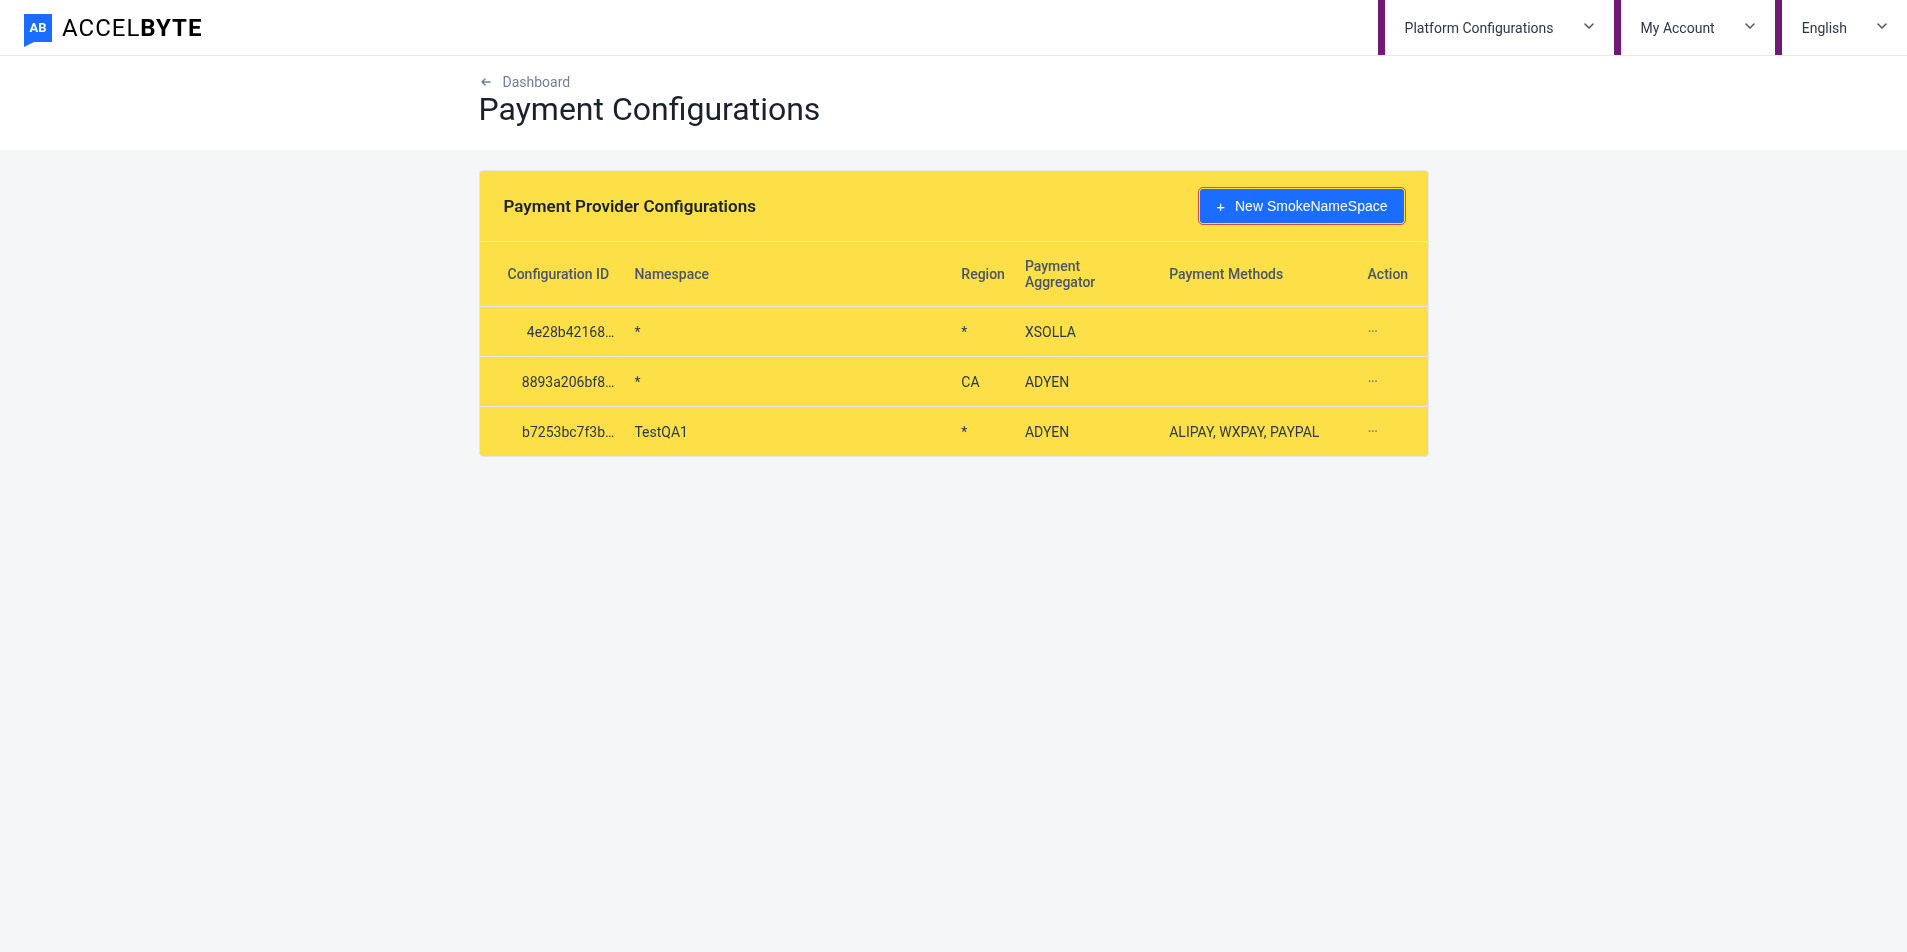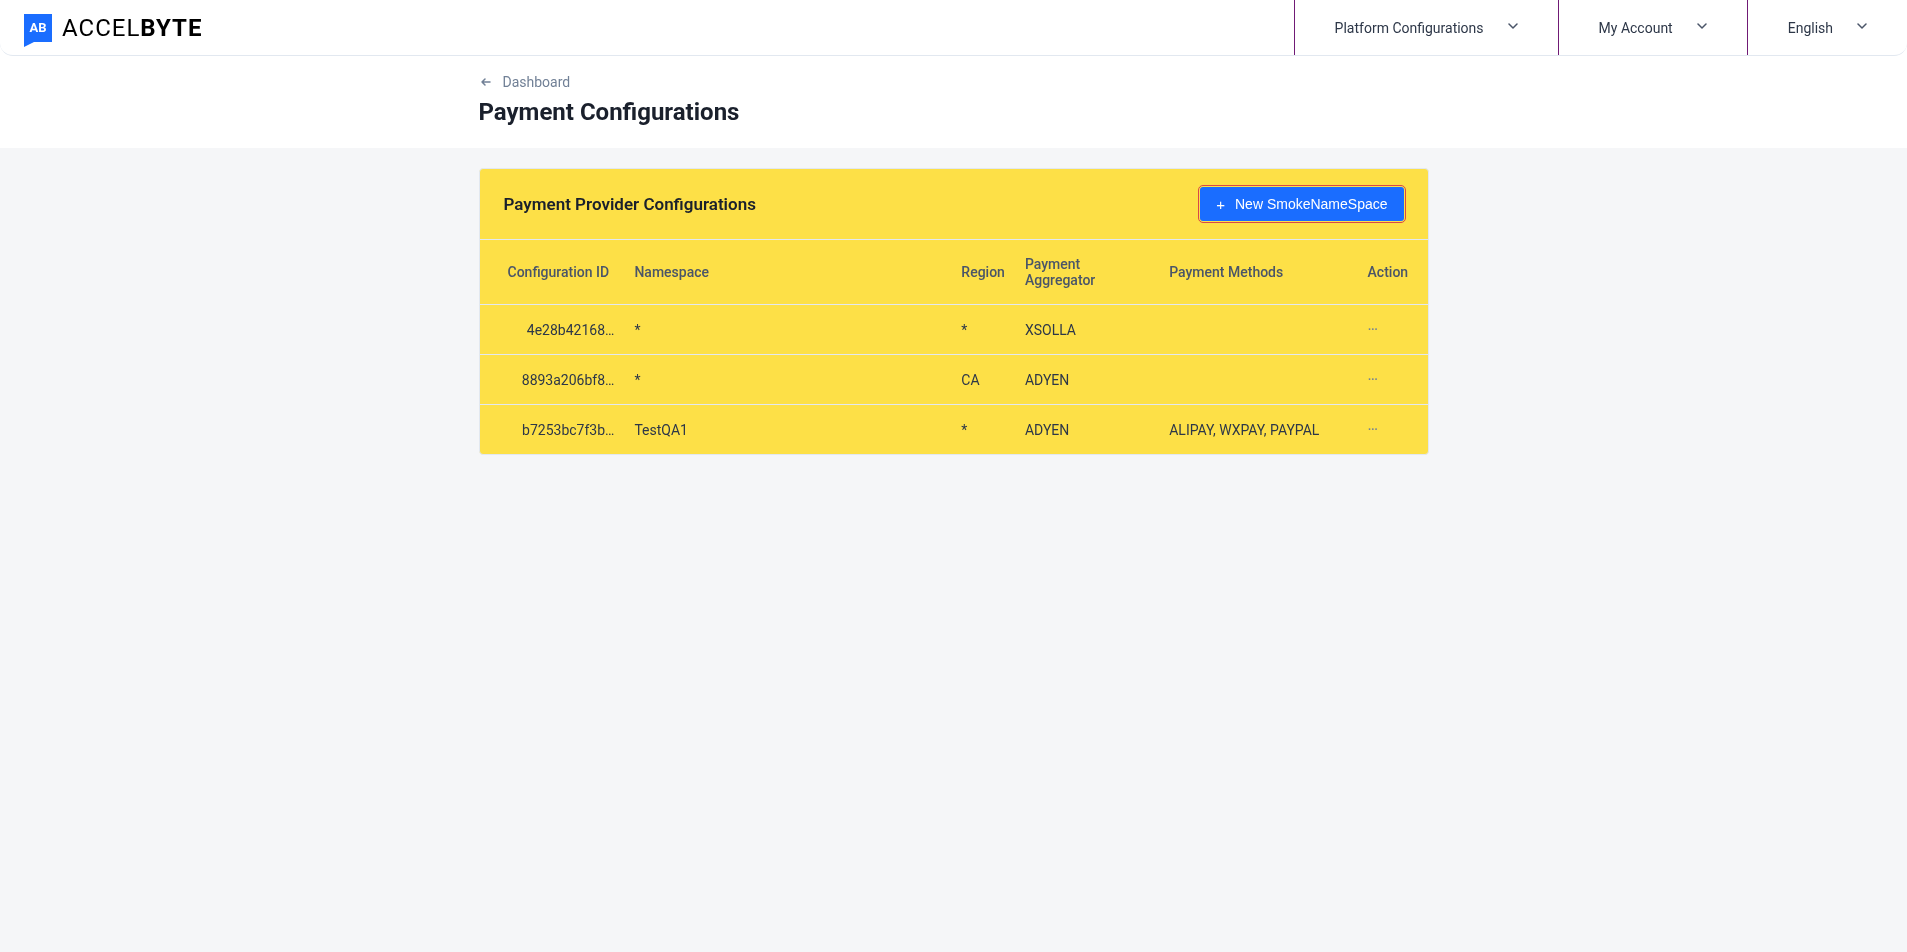--- a/index.html
+++ b/index.html
@@ -12,21 +12,20 @@
       background: #fff;
       color: #1a202c;
     }
     .header {
       display: flex;
       justify-content: space-between;
       align-items: center;
       height: 56px;
       border-bottom: 1px solid #e2e8f0;
       background: #fff;
-      border-radius: 13px;
     }
     .logo-area {
       display: flex;
       align-items: center;
       padding-left: 24px;
       gap: 10px;
     }
     .logo-icon {
       width: 28px;
       height: 28px;
@@ -56,23 +55,23 @@
     .logo-text .bold {
       font-weight: 700;
     }
     .header-right {
       display: flex;
       height: 100%;
     }
     .header-item {
       display: flex;
       align-items: center;
-      gap: 24px;
-      padding: 0 40px;
-      border-left: 1px solid #701a75;
+      gap: 30px;
+      padding: 0 20px;
+      border-left: 7px solid #701a75;
       font-size: 14px;
       color: #2d3748;
       cursor: pointer;
       height: 100%;
     }
     .chevron-down {
       width: 10px;
       height: 10px;
       display: inline-block;
     }
@@ -91,32 +90,31 @@
       max-width: 990px;
       margin: 0 auto;
       padding: 0 20px;
     }
     .breadcrumb {
       display: flex;
       align-items: center;
       gap: 10px;
       font-size: 14px;
       color: #718096;
-      margin-bottom: 8px;
     }
     .breadcrumb-arrow {
       width: 14px;
       height: 14px;
     }
     .breadcrumb-link {
       cursor: pointer;
     }
     .page-title {
-      font-size: 24px;
-      font-weight: 700;
+      font-size: 32px;
+      font-weight: 400;
       color: #1a202c;
     }
     .content-area {
       padding-top: 20px;
     }
     .card {
       background: #fde047;
       border: 1px solid #e2e8f0;
       border-radius: 4px;
     }

